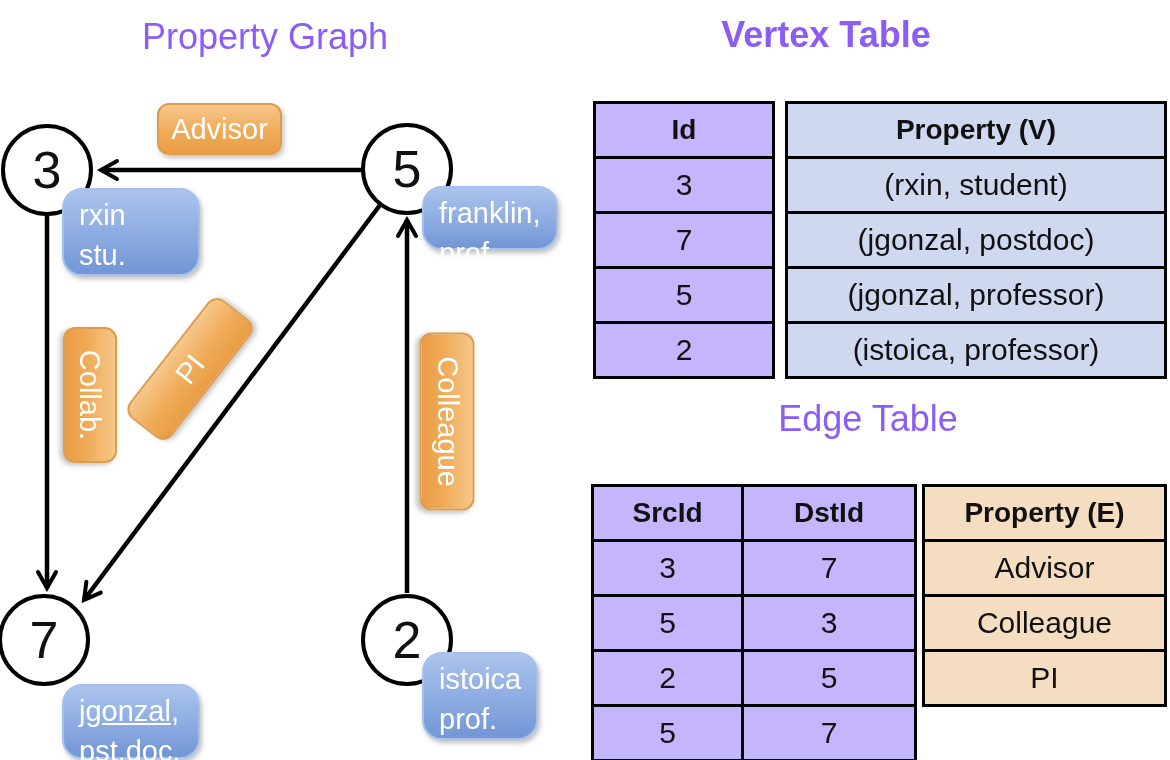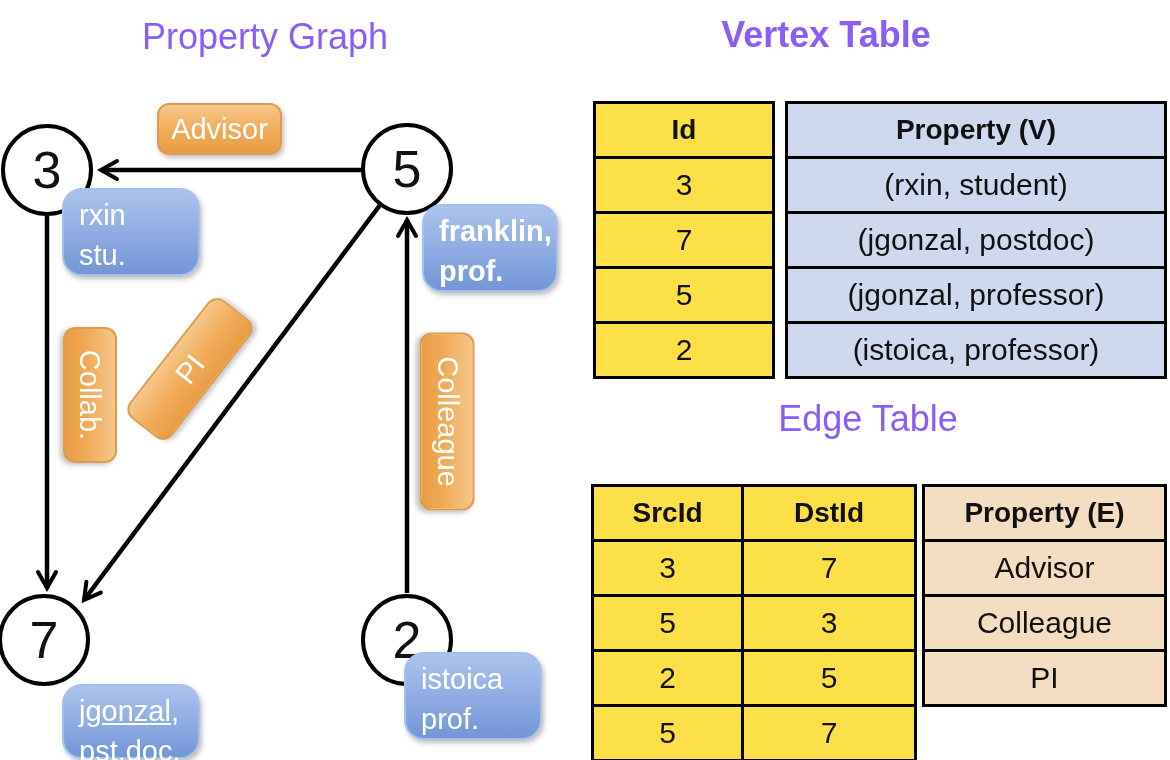--- a/index.html
+++ b/index.html
@@ -26,21 +26,21 @@
 
   
   .obox{position:absolute;border-radius:12px;z-index:2;
         background:linear-gradient(180deg,#f6c78b 0%,#efab58 55%,#e99c45 100%);
         border:2px solid #de9b4c;box-sizing:border-box;
         box-shadow:2px 3px 5px rgba(120,120,120,.45);
         display:flex;align-items:center;justify-content:center;
         color:#fff;font-size:29px;white-space:nowrap;}
 
   
-  .subtable{position:absolute;border:3px solid #000;box-sizing:border-box;background:#fde047;}
+  .subtable{position:absolute;border:3px solid #000;box-sizing:border-box;background:#c4b5fd;}
   .trow{display:flex;height:52px;border-bottom:3px solid #000;}
   .trow:last-child{border-bottom:none;}
   .tcell{flex:1;display:flex;align-items:center;justify-content:center;
          font-size:30px;font-weight:300;color:#111;white-space:nowrap;}
   .tcell.hdr{font-weight:bold;font-size:28px;}
   .vblue{background:#ced9f0;text-align:center;}
   .etan{background:#f4ddc0;}
   .divr{border-right:3px solid #000;}
   svg{position:absolute;left:0;top:0;z-index:1;}
 </style>
@@ -71,29 +71,29 @@
   <span>7</span>
 </div>
 <div class="node" style="left:361px;top:594px;">
   <span>2</span>
 </div>
 
 <div class="nbox" style="left:62px;top:188px;width:138px;height:88px;">
   <span>rxin</span>
   <span>stu.</span>
 </div>
-<div class="nbox" style="left:422px;top:204px;width:136px;height:88px;font-weight:bold;">
+<div class="nbox" style="left:422px;top:186px;width:136px;height:64px;">
   <span>franklin,</span>
   <span>prof.</span>
 </div>
 <div class="nbox" style="left:62px;top:684px;width:138px;height:75px;text-decoration:underline;">
   <span>jgonzal,</span>
   <span>pst.doc.</span>
 </div>
-<div class="nbox" style="left:404px;top:652px;width:138px;height:88px;">
+<div class="nbox" style="left:422px;top:652px;width:116px;height:88px;">
   <span>istoica</span>
   <span>prof.</span>
 </div>
 
 <div class="obox" style="left:157px;top:103px;width:125px;height:52px;">Advisor</div>
 <div class="obox" style="left:22px;top:368px;width:136px;height:54px;transform:rotate(90deg);">Collab.</div>
 <div class="obox" style="left:115px;top:342px;width:150px;height:54px;transform:rotate(-52deg);">PI</div>
 <div class="obox" style="left:358px;top:394px;width:178px;height:55px;transform:rotate(90deg);">Colleague</div>
 
 <div class="abs title" style="left:626px;top:14px;width:400px;font-weight:bold;">Vertex Table</div>

